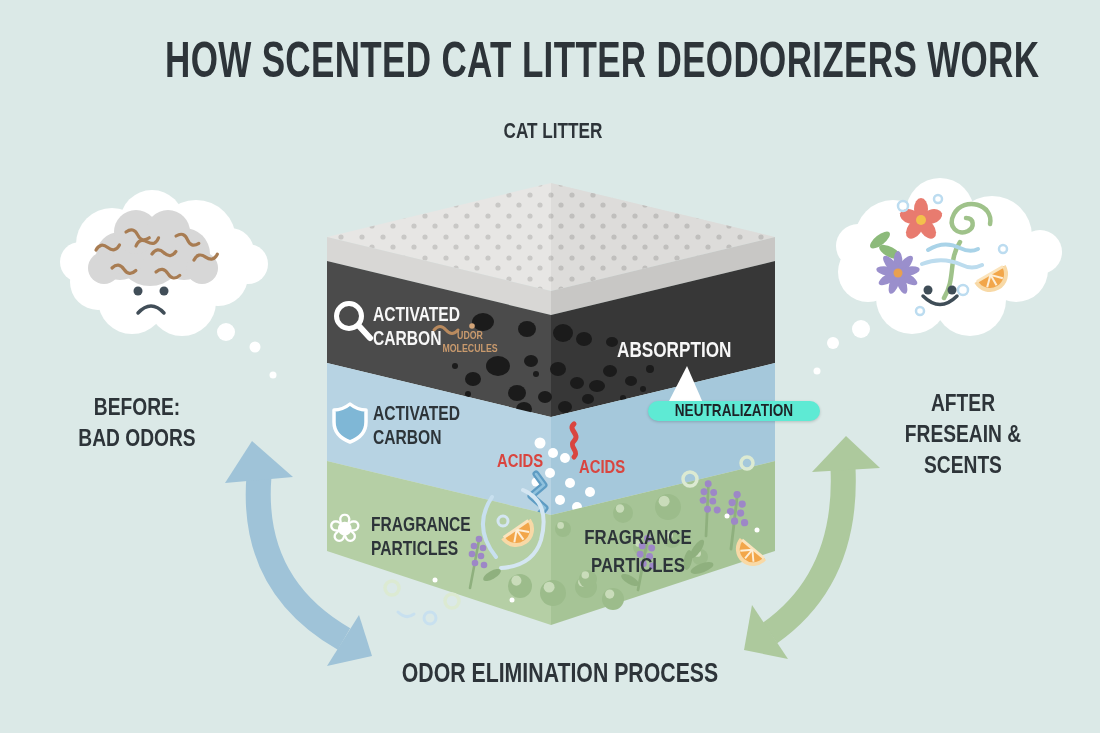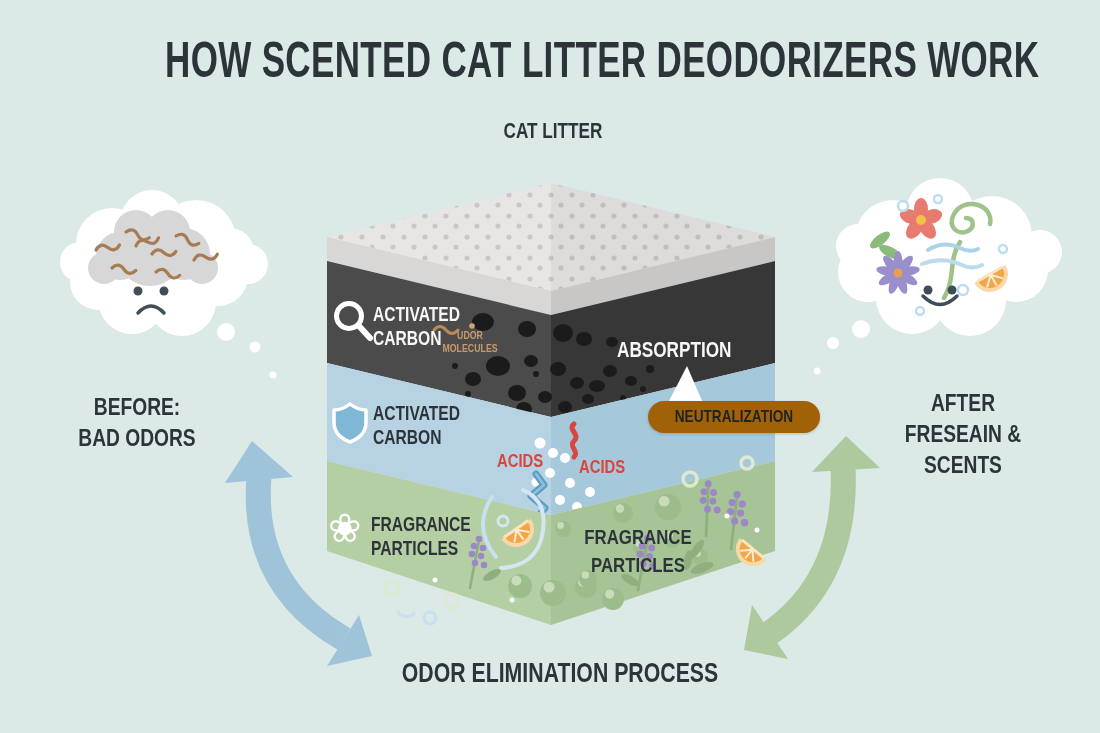--- a/index.html
+++ b/index.html
@@ -24,21 +24,21 @@
   .process{left:0;top:656px;width:1120px;font-size:28px;}
   .lyr-label{font-size:20px;line-height:1.18;}
   .ac1{left:373px;top:303px;}
   .ac2{left:373px;top:402px;}
   .odormol{left:432px;top:329px;width:76px;font-size:11px;line-height:1.18;text-align:center;font-weight:bold;}
   .absorption{left:617px;top:337px;font-size:22px;}
   .acidsL{left:497px;top:450px;font-size:19px;}
   .acidsR{left:579px;top:456px;font-size:19px;}
   .frag1{left:371px;top:513px;}
   .frag2{left:570px;top:523px;width:136px;font-size:21px;line-height:1.32;text-align:center;}
-  .bubble{left:648px;top:401px;background:#a16207;border-radius:20px;padding:6px 12px;
+  .bubble{left:648px;top:401px;background:#5eead4;border-radius:20px;padding:0 12px;
           font-size:17px;color:#1d2327;box-shadow:0 1px 3px rgba(0,0,0,.18);}
   .bubble span{display:inline-block;transform:scaleX(.8);transform-origin:center;}
   .flowerglyph{left:328px;top:504px;font-family:"DejaVu Sans",sans-serif;font-weight:normal;
                font-size:40px;color:#ffffff;}
 </style>
 </head>
 <body>
 
 <div class="stage">
 

